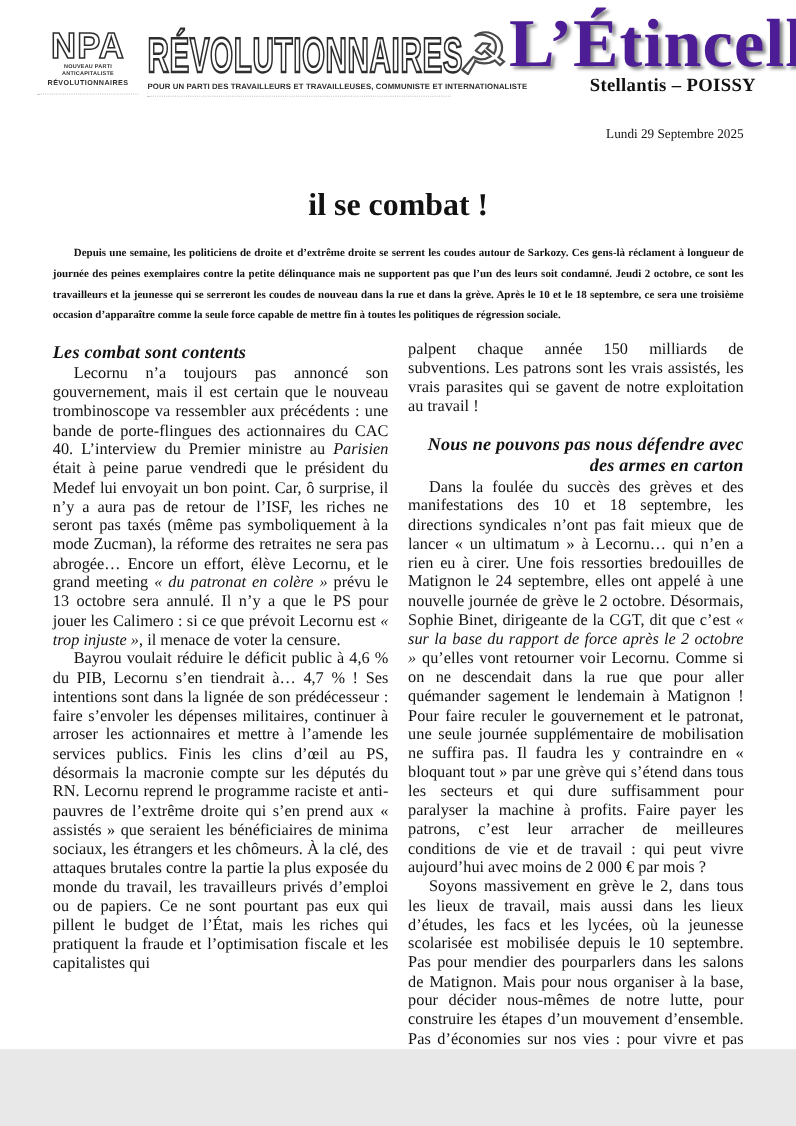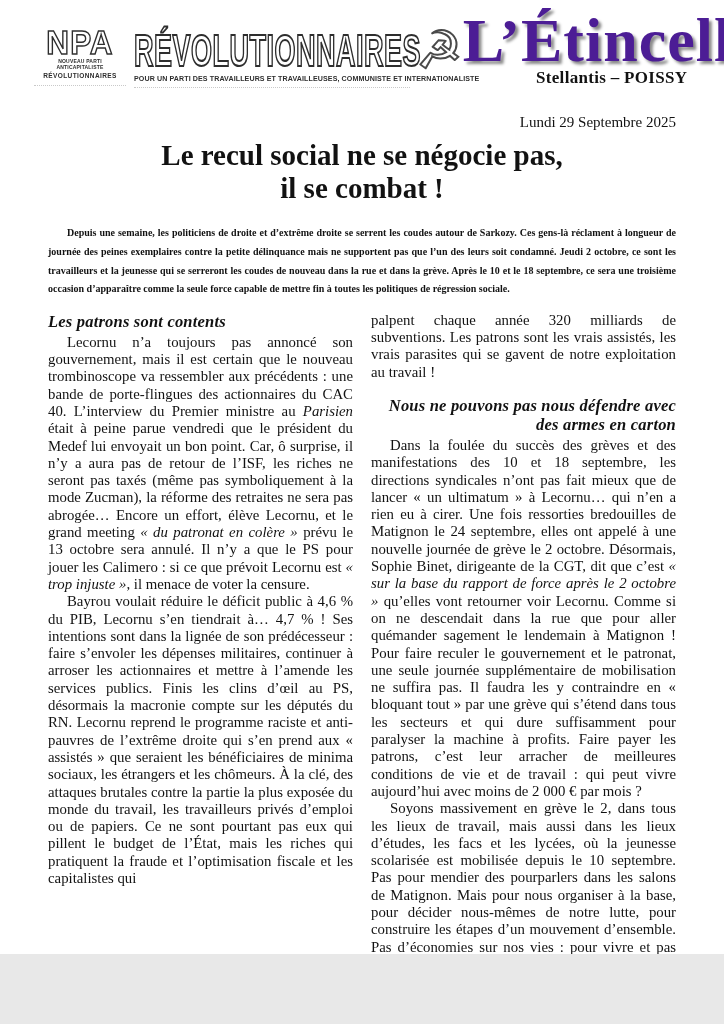--- a/index.html
+++ b/index.html
@@ -114,21 +114,21 @@
   .site-name{
     font-weight:700;
     font-size:17px;
     margin-top:2px;
     letter-spacing:.3px;
   }
 
   
   .dateline{
     text-align:right;
-    font-size:15px;
+    font-size:12px;
     margin:26px 48px 0 0;
   }
   .headline{
     text-align:center;
     font-weight:700;
     font-size:29px;
     line-height:33px;
     margin-top:8px;
   }
 
@@ -189,34 +189,34 @@
       <div class="title-col">
         <div class="paper-title">L’Étincelle</div>
         <div class="site-name">Stellantis – POISSY</div>
       </div>
     </div>
   </header>
 
   <div class="dateline">Lundi 29 Septembre 2025</div>
 
   <h1 class="headline">
-    <span>Le recul social ne se négocie pas,</span><br>
+    <br>
     <span>il se combat !</span>
   </h1>
 
   <p class="intro">Depuis une semaine, les politiciens de droite et d’extrême droite se serrent les coudes autour de Sarkozy. Ces gens-là réclament à longueur de journée des peines exemplaires contre la petite délinquance mais ne supportent pas que l’un des leurs soit condamné. Jeudi 2 octobre, ce sont les travailleurs et la jeunesse qui se serreront les coudes de nouveau dans la rue et dans la grève. Après le 10 et le 18 septembre, ce sera une troisième occasion d’apparaître comme la seule force capable de mettre fin à toutes les politiques de régression sociale.</p>
 
   <div class="columns">
     <div class="col">
-      <h2 class="col-heading">Les patrons sont contents</h2>
+      <h2 class="col-heading">Les combat sont contents</h2>
       <p class="para"><span>Lecornu n’a toujours pas annoncé son gouvernement, mais il est certain que le nouveau trombinoscope va ressembler aux précédents : une bande de porte-flingues des actionnaires du CAC 40. L’interview du Premier ministre au </span><span style="font-style: italic;">Parisien</span><span> était à peine parue vendredi que le président du Medef lui envoyait un bon point. Car, ô surprise, il n’y a aura pas de retour de l’ISF, les riches ne seront pas taxés (même pas symboliquement à la mode Zucman), la réforme des retraites ne sera pas abrogée… Encore un effort, élève Lecornu, et le grand meeting </span><span style="font-style: italic;">« du patronat en colère »</span><span> prévu le 13 octobre sera annulé. Il n’y a que le PS pour jouer les Calimero : si ce que prévoit Lecornu est </span><span style="font-style: italic;">« trop injuste »</span><span>, il menace de voter la censure.</span></p>
       <p class="para">Bayrou voulait réduire le déficit public à 4,6 % du PIB, Lecornu s’en tiendrait à… 4,7 % ! Ses intentions sont dans la lignée de son prédécesseur : faire s’envoler les dépenses militaires, continuer à arroser les actionnaires et mettre à l’amende les services publics. Finis les clins d’œil au PS, désormais la macronie compte sur les députés du RN. Lecornu reprend le programme raciste et anti-pauvres de l’extrême droite qui s’en prend aux « assistés » que seraient les bénéficiaires de minima sociaux, les étrangers et les chômeurs. À la clé, des attaques brutales contre la partie la plus exposée du monde du travail, les travailleurs privés d’emploi ou de papiers. Ce ne sont pourtant pas eux qui pillent le budget de l’État, mais les riches qui pratiquent la fraude et l’optimisation fiscale et les capitalistes qui</p>
     </div>
 
     <div class="col">
-      <p class="para no-indent">palpent chaque année 320 milliards de subventions. Les patrons sont les vrais assistés, les vrais parasites qui se gavent de notre exploitation au travail !</p>
+      <p class="para no-indent">palpent chaque année 150 milliards de subventions. Les patrons sont les vrais assistés, les vrais parasites qui se gavent de notre exploitation au travail !</p>
       <h2 class="col-heading spaced">Nous ne pouvons pas nous défendre avec des armes en carton</h2>
       <p class="para"><span>Dans la foulée du succès des grèves et des manifestations des 10 et 18 septembre, les directions syndicales n’ont pas fait mieux que de lancer « un ultimatum » à Lecornu… qui n’en a rien eu à cirer. Une fois ressorties bredouilles de Matignon le 24 septembre, elles ont appelé à une nouvelle journée de grève le 2 octobre. Désormais, Sophie Binet, dirigeante de la CGT, dit que c’est </span><span style="font-style: italic;">« sur la base du rapport de force après le 2 octobre »</span><span> qu’elles vont retourner voir Lecornu.  Comme si on ne descendait dans la rue que pour aller quémander sagement le lendemain à Matignon ! Pour faire reculer le gouvernement et le patronat, une seule journée supplémentaire de mobilisation ne suffira pas. Il faudra les y contraindre en « bloquant tout » par une grève qui s’étend dans tous les secteurs et qui dure suffisamment pour paralyser la machine à profits. Faire payer les patrons, c’est leur arracher de meilleures conditions de vie et de travail : qui peut vivre aujourd’hui avec moins de 2 000 € par mois ?</span></p>
       <p class="para">Soyons massivement en grève le 2, dans tous les lieux de travail, mais aussi dans les lieux d’études, les facs et les lycées, où la jeunesse scolarisée est mobilisée depuis le 10 septembre. Pas pour mendier des pourparlers dans les salons de Matignon. Mais pour nous organiser à la base, pour décider nous-mêmes de notre lutte, pour construire les étapes d’un mouvement d’ensemble. Pas d’économies sur nos vies : pour vivre et pas seulement survivre, prenons sur les profits !</p>
     </div>
   </div>
 
 </div>
 
 </body></html>

